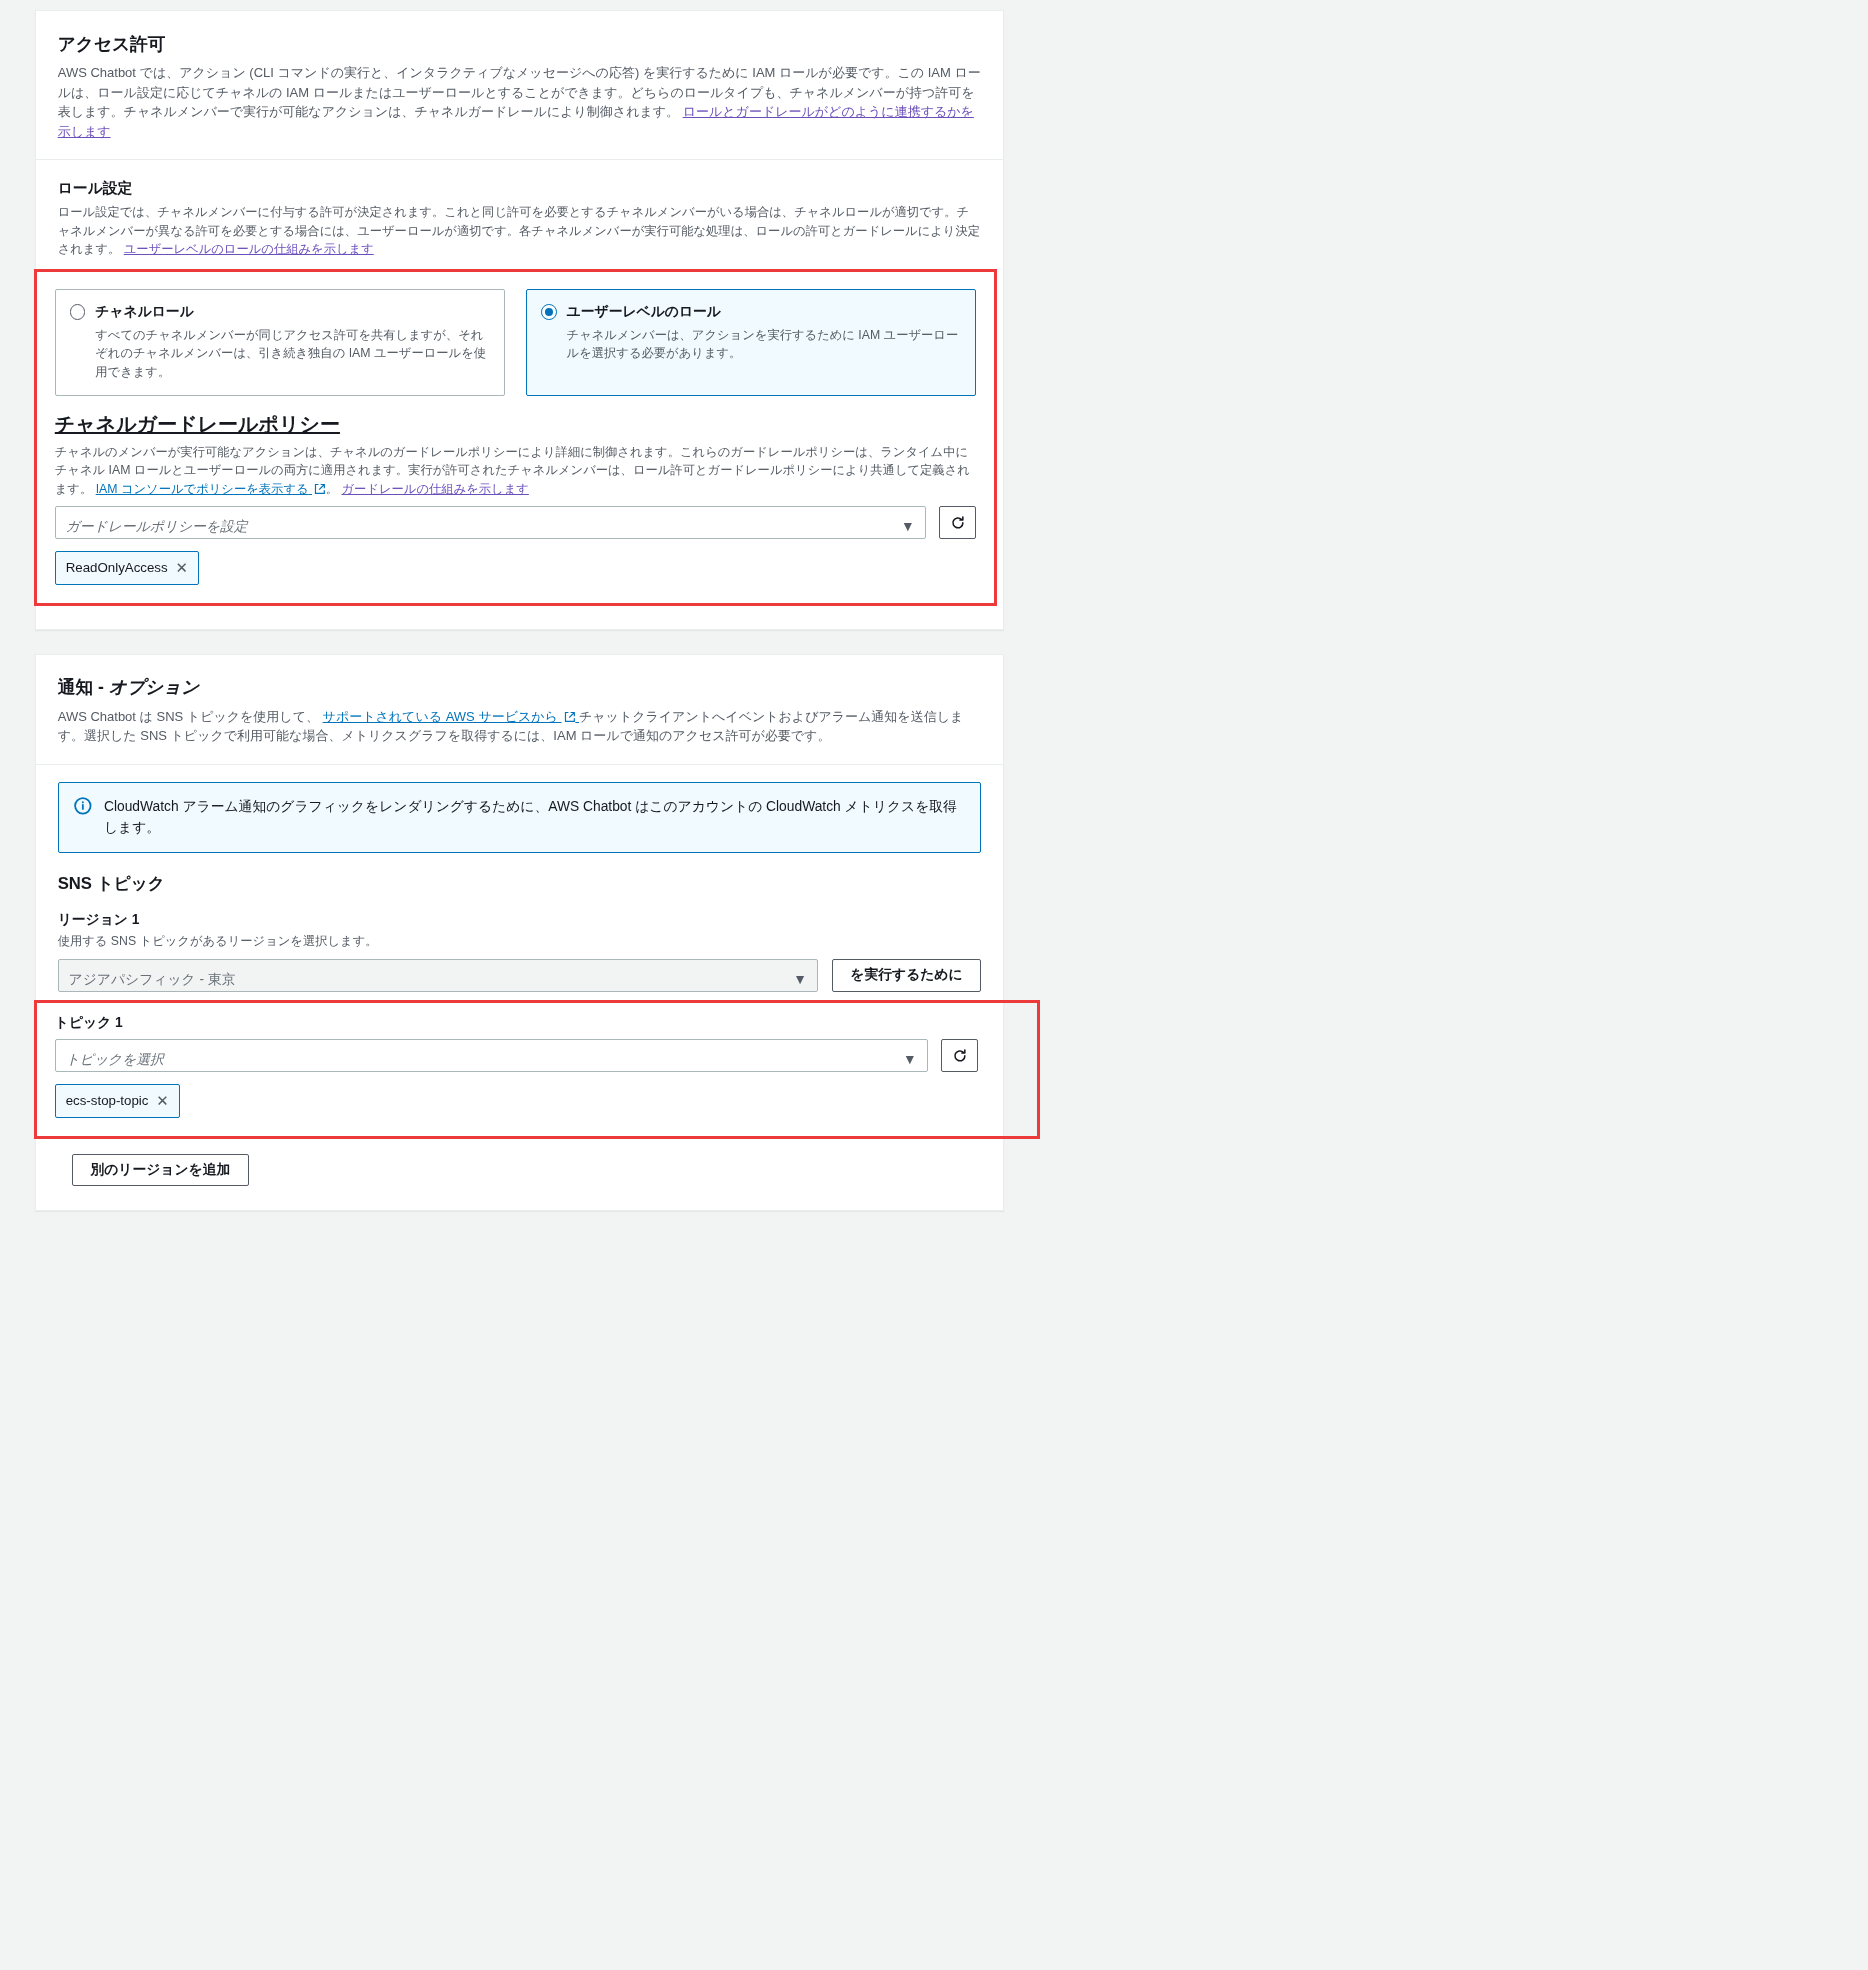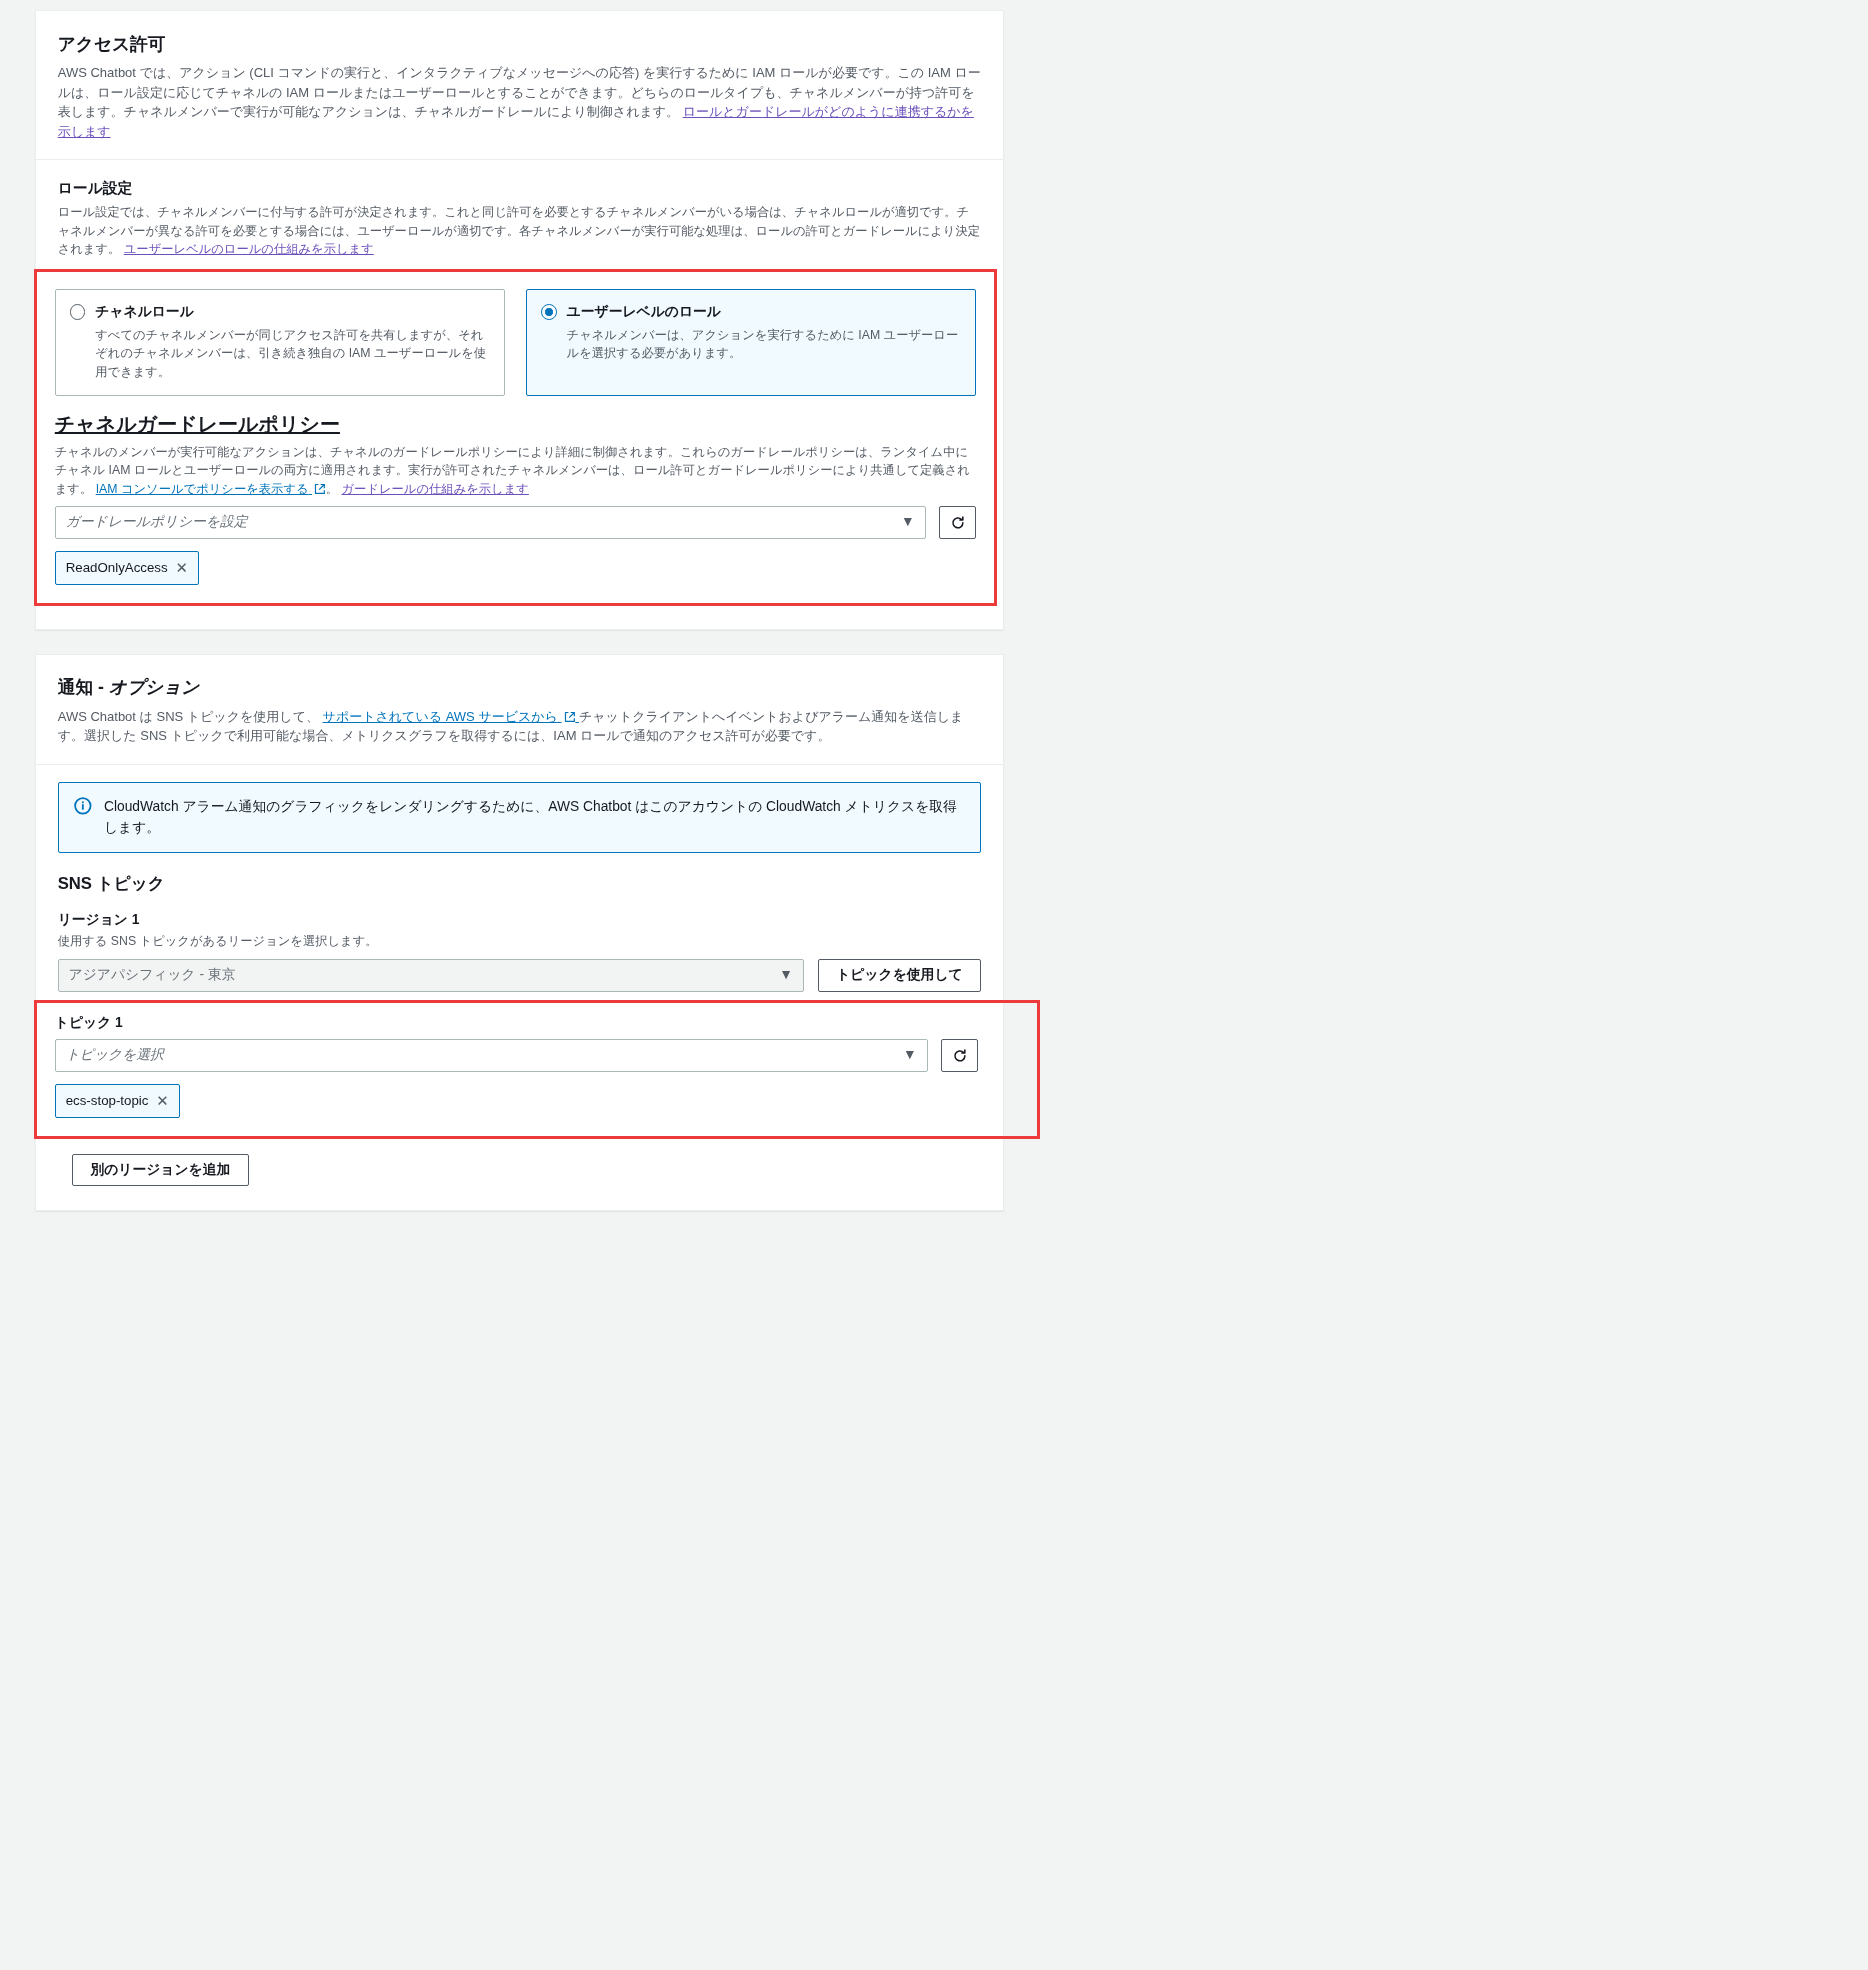--- a/index.html
+++ b/index.html
@@ -54,21 +54,21 @@
   .radio-card.selected .radio-outer { border-color: #0073bb; }
   .radio-inner { width: 7.9px; height: 7.9px; border-radius: 50%; background: #0073bb; display: none; }
   .radio-card.selected .radio-inner { display: block; }
   .radio-title { font-weight: 600; font-size: 13.8px; }
   .radio-desc { font-size: 12.3px; color: #545b64; margin-top: 3px; }
   .field-label { font-weight: 600; font-size: 13.8px; margin-top: 9.9px; }
   .field-desc { font-size: 12.3px; color: #545b64; margin-top: 2px; margin-bottom: 7.9px; }
   .select-row { display: flex; gap: 13.8px; align-items: center; }
   .select-box {
     flex: 1; height: 33px; border: 1px solid #aab7b8; border-radius: 2px;
-    display: flex; align-items: center; justify-content: space-between;
+    display: flex; align-items: flex-end; justify-content: space-between;
     padding: 0 9.9px; background: #fff; color: #687078; font-style: italic;
     cursor: pointer;
   }
   .select-box.noital { font-style: normal; color: #687078; }
   .select-box .caret { color: #545b64; font-style: normal; }
   .icon-btn {
     width: 37px; height: 33px; border: 1px solid #545b64; border-radius: 2px;
     background: #fff; display: flex; align-items: center; justify-content: center;
     cursor: pointer; color: #16191f;
   }
@@ -204,21 +204,21 @@
 
     <div class="subhead" style="font-size:16.7px;">SNS トピック</div>
 
     <div class="field-label" style="margin-top:13.8px;">リージョン 1</div>
     <div class="field-desc">使用する SNS トピックがあるリージョンを選択します。</div>
     <div class="select-row">
       <div class="select-box noital" style="background:#f2f3f3;">
         <span>アジアパシフィック - 東京</span>
         <span class="caret">▼</span>
       </div>
-      <button class="btn-outline" style="height:33px;padding:0 17.7px;">トピックを使用して</button>
+      <button class="btn-outline" style="height:33px;padding:0 17.7px;">を実行するために</button>
     </div>
 
     <div class="highlight-box" style="margin-top:7.9px; margin-left:-23.6px; margin-right:-59px; padding-right:59px;">
       <div class="field-label" style="margin-top:0;">トピック 1</div>
       <div class="select-row" style="margin-top:5.9px;">
         <div class="select-box">
           <span>トピックを選択</span>
           <span class="caret">▼</span>
         </div>
         <div class="icon-btn">

